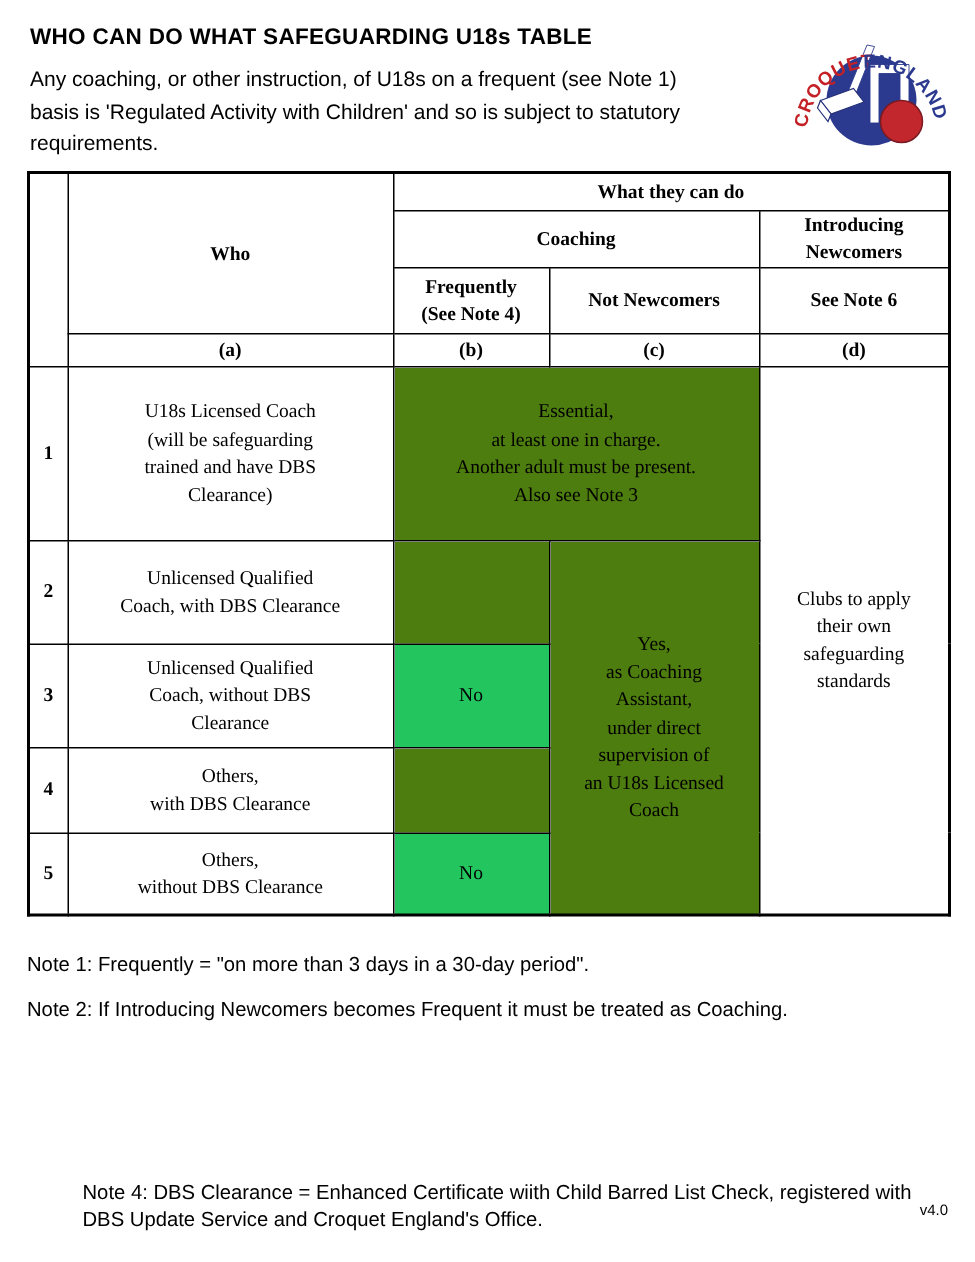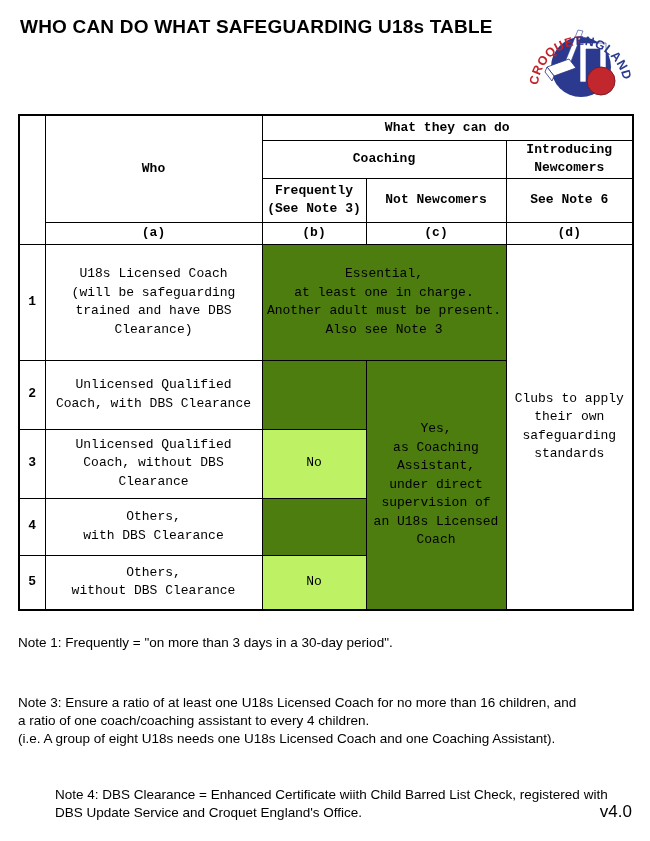--- a/index.html
+++ b/index.html
@@ -1,50 +1,53 @@
 <!DOCTYPE html>
 <html><head>
 <meta charset="utf-8">
 <style>
   html,body { margin:0; padding:0; }
   body { width:650px; height:841px; background:#fff; position:relative;
          font-family:"Liberation Sans", sans-serif; color:#000; }
   .page { position:absolute; left:0; top:0; width:650px; height:841px; background:#fff; overflow:hidden; }
 
-  .title { position:absolute; left:20px; top:16px; font-size:19px; font-weight:bold;
+  .title { position:absolute; left:20px; top:16px; font-size:15px; font-weight:bold;
            letter-spacing:0.2px; white-space:nowrap; }
   .intro { position:absolute; left:20px; top:42px; width:500px; font-size:14px;
            line-height:21.5px; white-space:pre-line; }
 
   .logo { position:absolute; left:528px; top:10px; }
 
   table.grid { position:absolute; left:18px; top:114px; border-collapse:collapse;
                table-layout:fixed; border:2px solid #000; }
   table.grid td { border:1.5px solid #000; padding:0; text-align:center; vertical-align:middle;
-                  font-family:Liberation Mono, monospace; font-size:13px; line-height:18.5px;
+                  font-family:Liberation Serif, serif; font-size:13px; line-height:18.5px;
                   white-space:pre-line; overflow:hidden; }
   td.hdr { font-weight:bold; }
   td.big { font-size:15px; }
   td.who { text-align:left; padding-left:5px;margin-top:40px; }
   td.num { font-weight:bold; }
   td.yellow { background:#4d7c0f; }
-  td.pink { background:#bef264;margin-left:28px; }
+  td.pink { background:#22c55e;margin-left:28px; }
   td.no-r { border-right-style:hidden; }
 
   .note { position:absolute; left:18px; width:622px; font-size:13.5px; line-height:18px;
           white-space:pre-line; }
   .n1 { top:634px; } .n2 { top:664px; } .n3 { top:694px; } .n4 { top:786px;margin-left:37px; }
-  .version { position:absolute; left:18px; top:802px; width:614px; text-align:right; font-size:17px; }
+  .version { position:absolute; left:18px; top:802px; width:614px; text-align:right; font-size:10px; }
 </style>
 </head>
 <body>
 
 <div class="page">
 
   <div class="title">WHO CAN DO WHAT SAFEGUARDING U18s TABLE</div>
+  <div class="intro">Any coaching, or other instruction, of U18s on a frequent (see Note 1)
+basis is 'Regulated Activity with Children' and so is subject to statutory
+requirements.</div>
 
   <svg class="logo" width="110" height="96" viewBox="0 0 110 96">
     <circle cx="53" cy="57" r="30" fill="#2b3a8f"></circle>
     <path d="M52 72 V33 H78 V72 H72 V39 H58 V72 Z" fill="#ffffff" stroke="#2b3a8f" stroke-width="0.6"></path>
     <polygon points="50,20 55,21 42,54 37,52" fill="#ffffff" stroke="#2b3a8f" stroke-width="0.6"></polygon>
     <polygon points="19,57 41,49 48,58 26,66" fill="#ffffff" stroke="#24307a" stroke-width="0.8"></polygon>
     <polygon points="19,57 26,66 24,71 17,62" fill="#ffffff" stroke="#24307a" stroke-width="0.8"></polygon>
     <circle cx="73" cy="71" r="14" fill="#c1272d" stroke="#7a1a22" stroke-width="1"></circle>
     <path id="logo-arc" d="M 10 78 A 43 43 0 1 1 96 78" fill="none"></path>
     <text font-family="Liberation Sans, sans-serif" font-size="12.5" font-weight="bold" letter-spacing="0.5">
@@ -67,21 +70,21 @@
       <td rowspan="3" class="hdr">Who</td>
       <td colspan="3" class="hdr big">What they can do</td>
     </tr>
     <tr style="height:36px">
       <td colspan="2" class="hdr">Coaching</td>
       <td class="hdr">Introducing
 Newcomers</td>
     </tr>
     <tr style="height:44px">
       <td class="hdr">Frequently
-(See Note 3)</td>
+(See Note 4)</td>
       <td class="hdr">Not Newcomers</td>
       <td class="hdr">See Note 6</td>
     </tr>
     <tr style="height:22px">
       <td class="hdr">(a)</td>
       <td class="hdr">(b)</td>
       <td class="hdr">(c)</td>
       <td class="hdr">(d)</td>
     </tr>
 
@@ -129,20 +132,18 @@
     <tr style="height:55px">
       <td class="num">5</td>
       <td class="who">Others,
 without DBS Clearance</td>
       <td class="pink">No</td>
     </tr>
   </tbody>
     </table>
 
   <div class="note n1">Note 1: Frequently = "on more than 3 days in a 30-day period".</div>
-  <div class="note n3">Note 3: Ensure a ratio of at least one U18s Licensed Coach for no more than 16 children, and
-a ratio of one coach/coaching assistant to every 4 children.
-(i.e. A group of eight U18s needs one U18s Licensed Coach and one Coaching Assistant).</div>
+  <div class="note n2">Note 2: If Introducing Newcomers becomes Frequent it must be treated as Coaching.</div>
   <div class="note n4">Note 4: DBS Clearance = Enhanced Certificate wiith Child Barred List Check, registered with
 DBS Update Service and Croquet England's Office.</div>
   <div class="version">v4.0</div>
 
 </div>
 
 </body></html>

